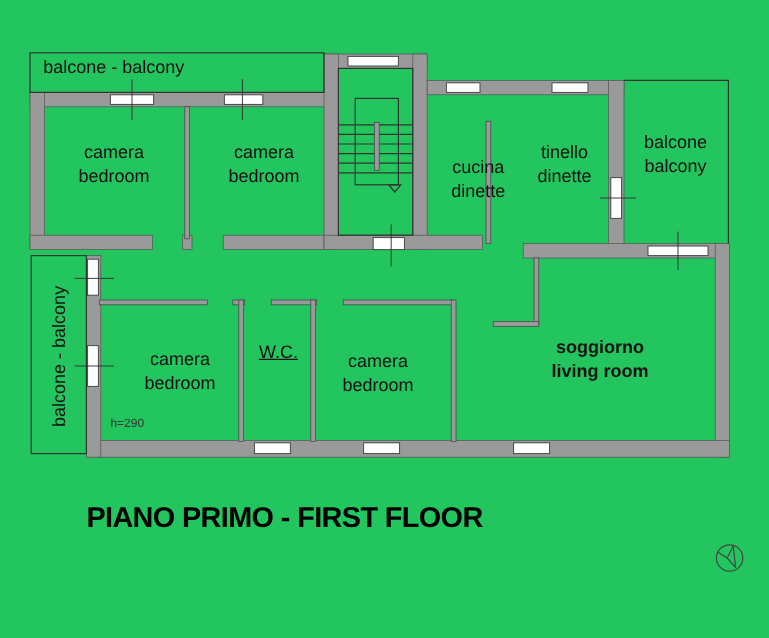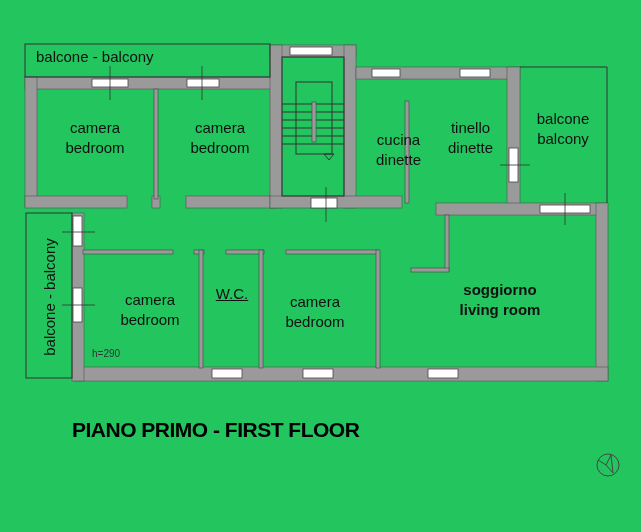--- a/index.html
+++ b/index.html
@@ -1,19 +1,19 @@
 <!DOCTYPE html>
 <html><head>
 <meta charset="utf-8">
 <style>
   html,body{margin:0;padding:0;background:#fff;}
   #root{position:relative;width:641px;height:532px;overflow:hidden;background:#22c55e;font-family:"Liberation Sans",sans-serif;}
   svg{position:absolute;left:0;top:0;}
   .lbl{position:absolute;color:#111;font-size:15px;line-height:20px;text-align:center;white-space:nowrap;}
-  .title{position:absolute;left:72px;top:418px;font-weight:bold;font-size:21px;letter-spacing:-0.5px;color:#000;}
+  .title{position:absolute;left:72px;top:418px;font-weight:bold;font-size:24px;letter-spacing:-0.5px;color:#000;}
   .small{font-size:10px;color:#333;}
 </style>
 </head>
 <body>
 
 <div id="root">
   <svg width="641" height="532" viewBox="0 0 641 532">
     <g fill="#9a9a9a" stroke="#555" stroke-width="0.6">
 
       <rect x="25" y="77" width="248" height="12"></rect>

